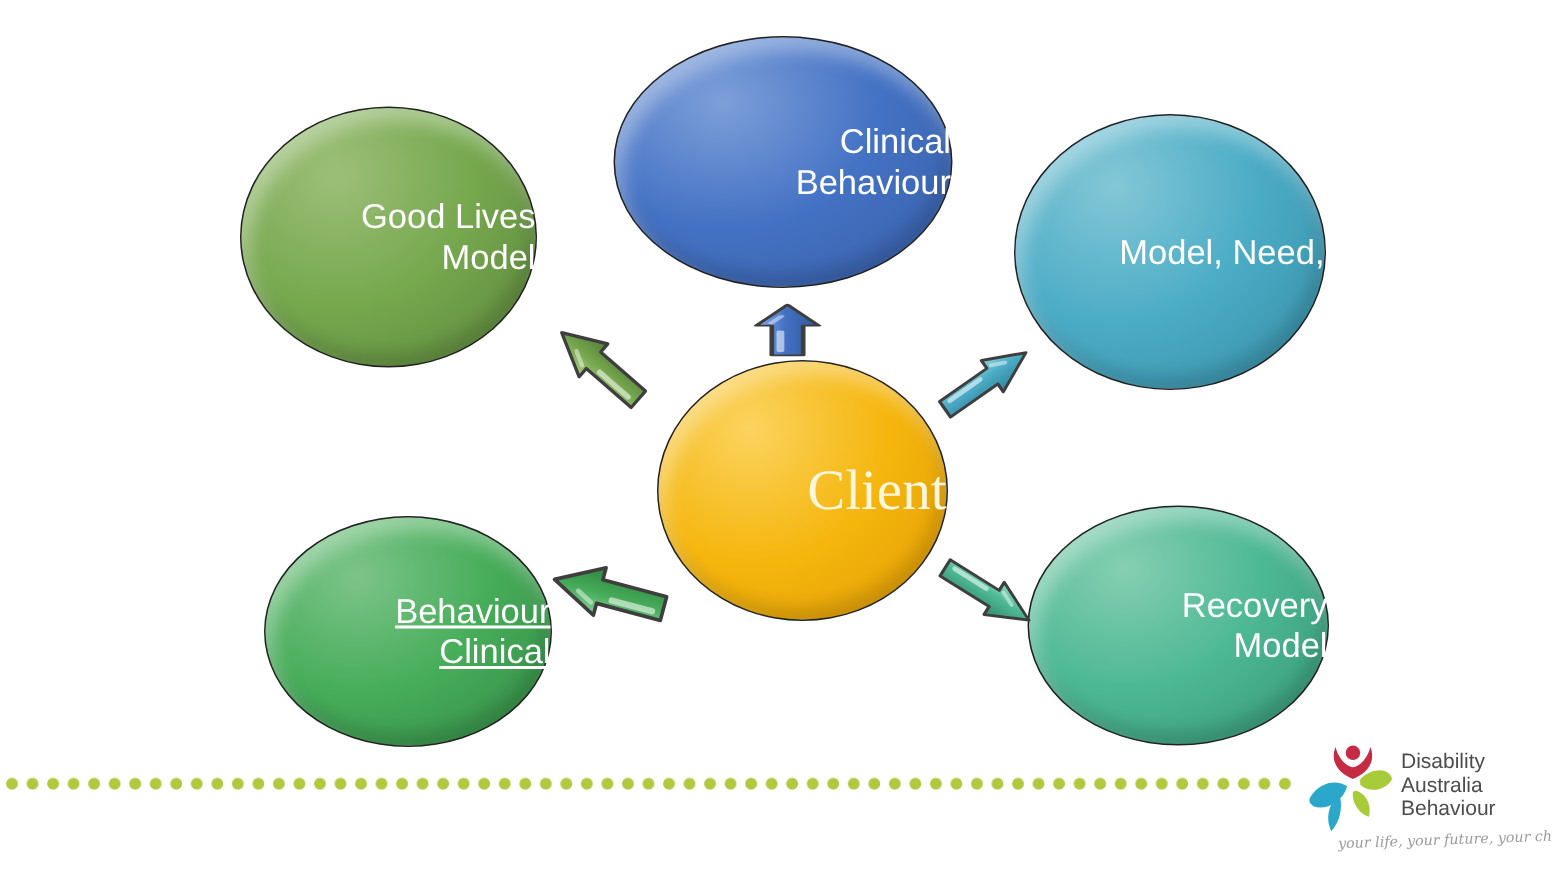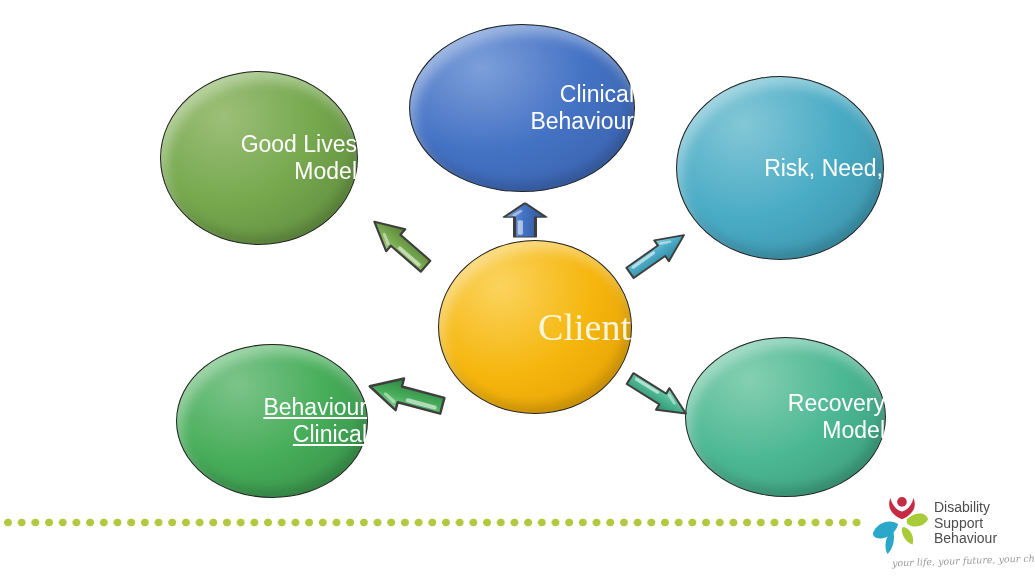--- a/index.html
+++ b/index.html
@@ -100,21 +100,21 @@
     <span class="line">Good Lives</span>
     <span class="line">Model</span>
   </div>
 
   <div class="node n-blue node-clinical">
     <span class="line">Clinical</span>
     <span class="line">Behaviour</span>
   </div>
 
   <div class="node n-teal node-risk">
-    <span class="line">Risk, Need,</span>
+    <span class="line">Model, Need,</span>
   </div>
 
   <div class="node n-gold node-client">
     <span class="line">Client</span>
   </div>
 
   <div class="node n-green2 node-behaviour">
     <span class="line">Behaviour</span>
     <span class="line">Clinical</span>
   </div>
@@ -156,19 +156,19 @@
     <svg class="logo-mark" viewBox="0 0 60 66">
       <circle cx="31" cy="6" r="5" fill="#C52B43"></circle>
       <path d="M19 2 C21 10 26 15 31 16 C36 15 41 10 43 2 C47 12 41 20 31 24 C21 20 15 12 19 2 Z" fill="#C52B43"></path>
       <path d="M36 24 C44 16 56 16 58 24 C54 32 42 34 36 28 Z" fill="#A8CC39"></path>
       <path d="M2 36 C8 26 20 24 27 29 C24 40 12 46 4 43 C1 41 0 39 2 36 Z" fill="#2BA7C9"></path>
       <path d="M33 32 C40 34 44 42 42 50 C35 48 30 40 31 33 Z" fill="#A8CC39"></path>
       <path d="M22 36 C24 44 22 54 16 60 C12 52 14 42 20 36 Z" fill="#2BA7C9"></path>
     </svg>
     <div class="logo-text">
       <div>Disability</div>
-      <div>Support</div>
+      <div>Australia</div>
       <div>Behaviour</div>
     </div>
     <div class="logo-tagline">your life, your future, your choice</div>
   </div>
 
 </div>
 
 </body></html>

